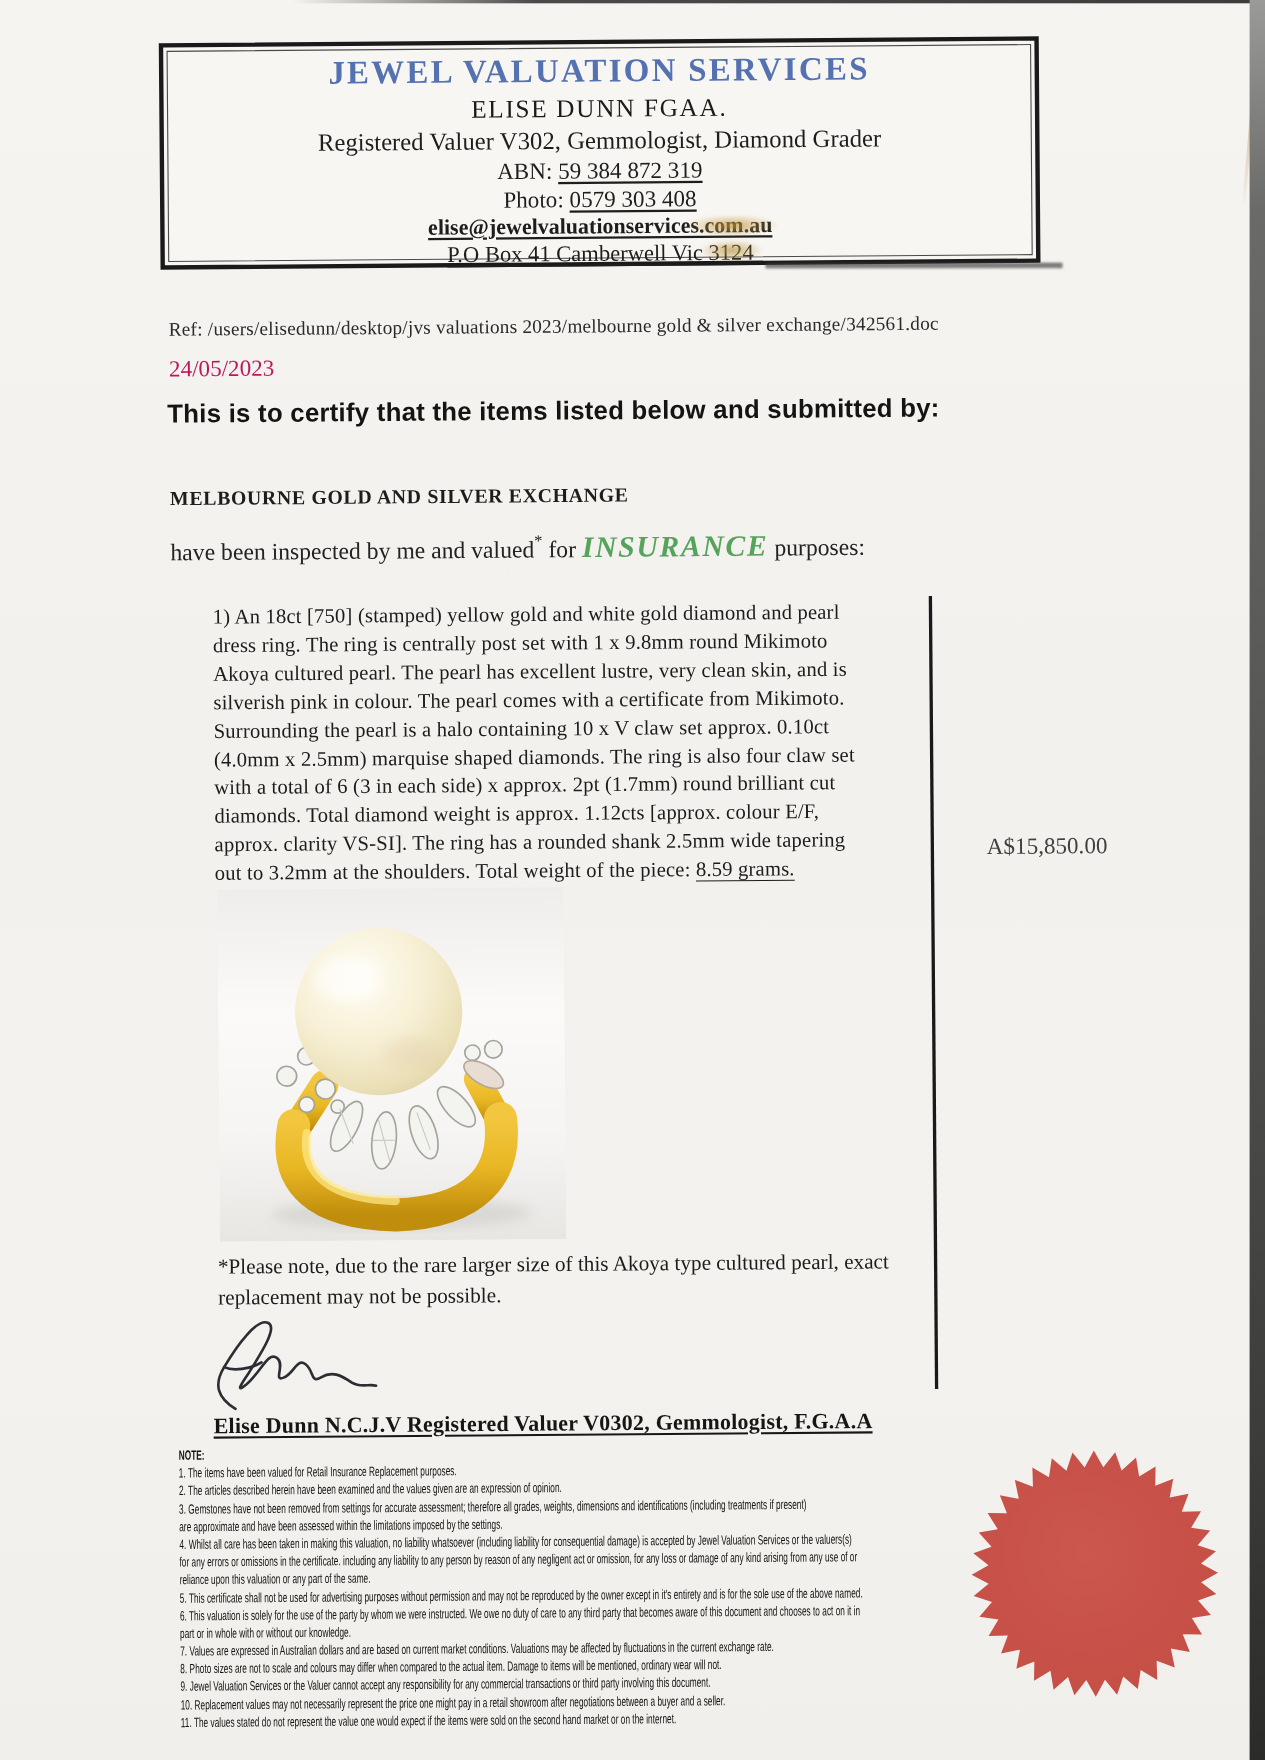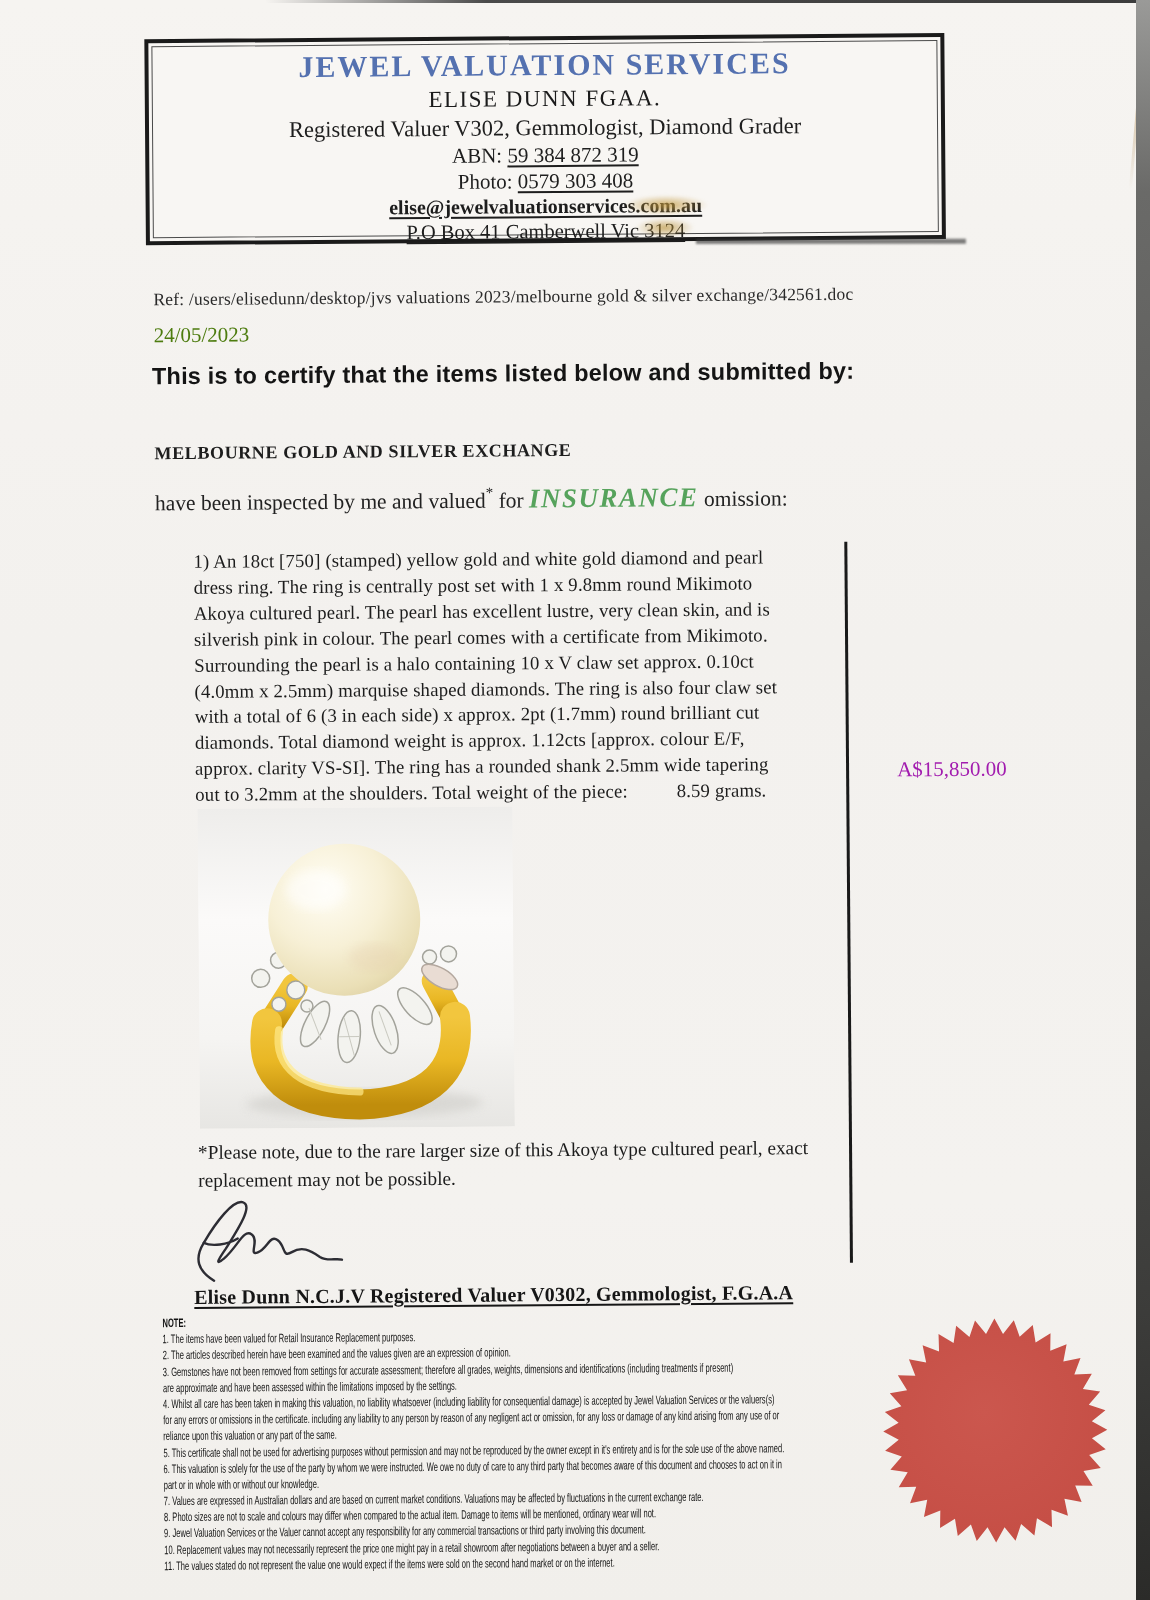--- a/index.html
+++ b/index.html
@@ -19,34 +19,34 @@
   .h-name{font-size:23px;letter-spacing:1.5px;line-height:30px;color:#1b1b1b;}
   .h-creds{font-size:22.5px;line-height:28px;color:#1e1e1e;}
   .h-line{font-size:21px;line-height:26px;color:#1e1e1e;}
   .h-email{font-size:20px;line-height:25px;font-weight:600;text-decoration:underline;text-underline-offset:3px;}
   .h-pobox{font-size:20.5px;line-height:25px;text-decoration:underline;text-underline-offset:3px;}
   .u{text-decoration:underline;text-underline-offset:3px;}
   .box-smear{position:absolute;left:700px;top:241px;width:270px;height:5px;background:#3c3c3c;filter:blur(1.2px);transform:rotate(0.4deg);opacity:.65;}
 
   
   .ref{position:absolute;left:157px;top:286px;font-size:17.5px;color:#2a2a2a;letter-spacing:0.2px;white-space:nowrap;}
-  .date{position:absolute;left:157px;top:320px;font-size:21px;color:#4d7c0f;}
+  .date{position:absolute;left:157px;top:320px;font-size:21px;color:#be185d;}
   .certify{position:absolute;left:155px;top:360px;font-family:"Liberation Sans",sans-serif;font-weight:bold;
            font-size:23.5px;color:#141414;letter-spacing:0.2px;white-space:nowrap;}
   .client{position:absolute;left:157px;top:440px;font-size:18px;font-weight:bold;letter-spacing:0.6px;white-space:nowrap;}
   .inspect{position:absolute;left:157px;top:477px;font-size:21.5px;line-height:34px;white-space:nowrap;color:#222;}
   .inspect sup{font-size:15px;position:relative;top:-2px;}
   .ins{font-size:27px;font-weight:bold;font-style:italic;color:var(--insurance_green,#56a35c);letter-spacing:1.5px;}
 
   
   .desc{position:absolute;left:195px;top:546px;font-size:18.8px;line-height:25.9px;color:#1c1c1c;letter-spacing:0.15px;}
   .desc-line{white-space:nowrap;}
-  .weight{text-underline-offset:4px;margin-left:44px;}
+  .weight{text-decoration:underline;text-underline-offset:4px;}
   .vline{position:absolute;left:846px;top:544px;width:2.5px;height:721px;background:#191919;}
-  .price{position:absolute;left:897px;top:760px;font-size:21px;color:#a21caf;white-space:nowrap;}
+  .price{position:absolute;left:897px;top:760px;font-size:21px;color:#404040;white-space:nowrap;}
 
   
   .photo{position:absolute;left:197px;top:806px;width:315px;height:320px;}
   .photo svg{display:block;width:100%;height:100%;}
 
   
   .pnote{position:absolute;left:195px;top:1136px;font-size:19.3px;line-height:27.5px;color:#1c1c1c;}
   .pnote-line{white-space:nowrap;}
   .sig{position:absolute;left:180px;top:1188px;width:168px;height:94px;}
   .valuer{position:absolute;left:190px;top:1283px;font-size:20px;font-weight:bold;color:#161616;
@@ -91,21 +91,21 @@
       </div>
     </div>
     <div class="box-smear"></div>
     <div class="smudge s1"></div>
     <div class="smudge s2"></div>
 
     <div class="ref">Ref: /users/elisedunn/desktop/jvs valuations 2023/melbourne gold &amp; silver exchange/342561.doc</div>
     <div class="date">24/05/2023</div>
     <div class="certify">This is to certify that the items listed below and submitted by:</div>
     <div class="client">MELBOURNE GOLD AND SILVER EXCHANGE</div>
-    <div class="inspect"><span>have been inspected by me and valued</span><sup>*</sup><span> for </span><span class="ins">INSURANCE</span><span> omission:</span></div>
+    <div class="inspect"><span>have been inspected by me and valued</span><sup>*</sup><span> for </span><span class="ins">INSURANCE</span><span> purposes:</span></div>
 
     <div class="desc">
       <div>
 
       <div class="desc-line">1) An 18ct [750] (stamped) yellow gold and white gold diamond and pearl</div>
           <div class="desc-line">dress ring. The ring is centrally post set with 1 x 9.8mm round Mikimoto</div>
           <div class="desc-line">Akoya cultured pearl. The pearl has excellent lustre, very clean skin, and is</div>
           <div class="desc-line">silverish pink in colour.  The pearl comes with a certificate from Mikimoto.</div>
           <div class="desc-line">Surrounding the pearl is a halo containing 10 x V claw set approx. 0.10ct</div>
           <div class="desc-line">(4.0mm x 2.5mm) marquise shaped diamonds. The ring is also four claw set</div>

